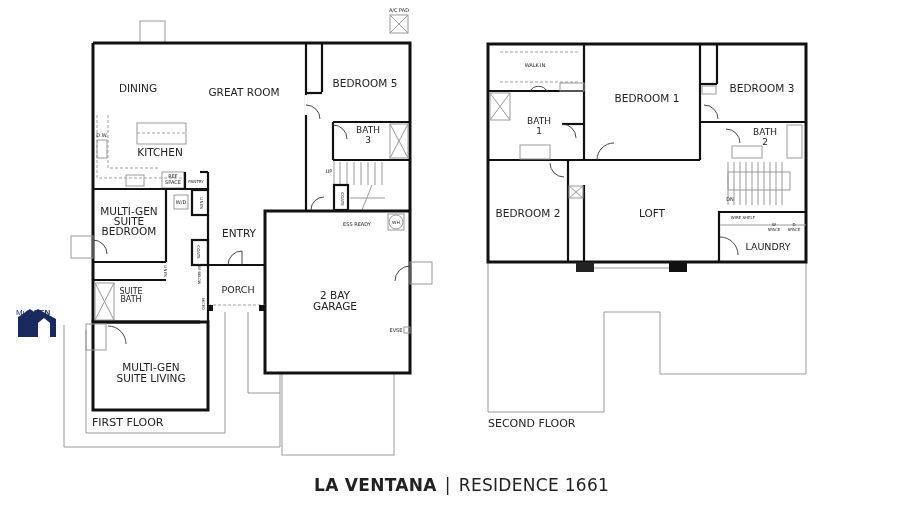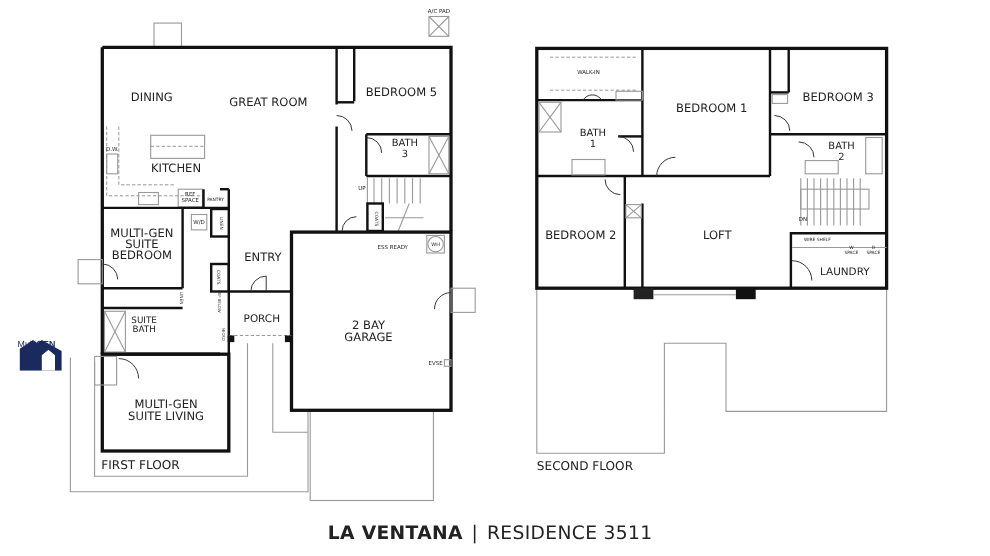--- a/index.html
+++ b/index.html
@@ -240,14 +240,14 @@
 <div class="logo">
   <svg width="42" height="30" viewBox="0 0 42 30">
     <polygon points="2,30 2,10 14,2 18,5 22,2 40,12 40,30" fill="#1a2a5e"></polygon>
     <polygon points="22,30 22,16 28,11 34,16 34,30" fill="#ffffff"></polygon>
   </svg>
   <div class="logo-text"><span>Multi</span><b>GEN</b></div>
   <div class="logo-sub">Home Suite Home</div>
 </div>
 
 <div class="title">
-  <span style="font-weight:bold;">LA VENTANA</span><span class="sep">|</span><span>RESIDENCE 3511</span>
+  <span style="font-weight:bold;margin-left:16px;">LA VENTANA</span><span class="sep">|</span><span>RESIDENCE 1661</span>
 </div>
 
 </body></html>

